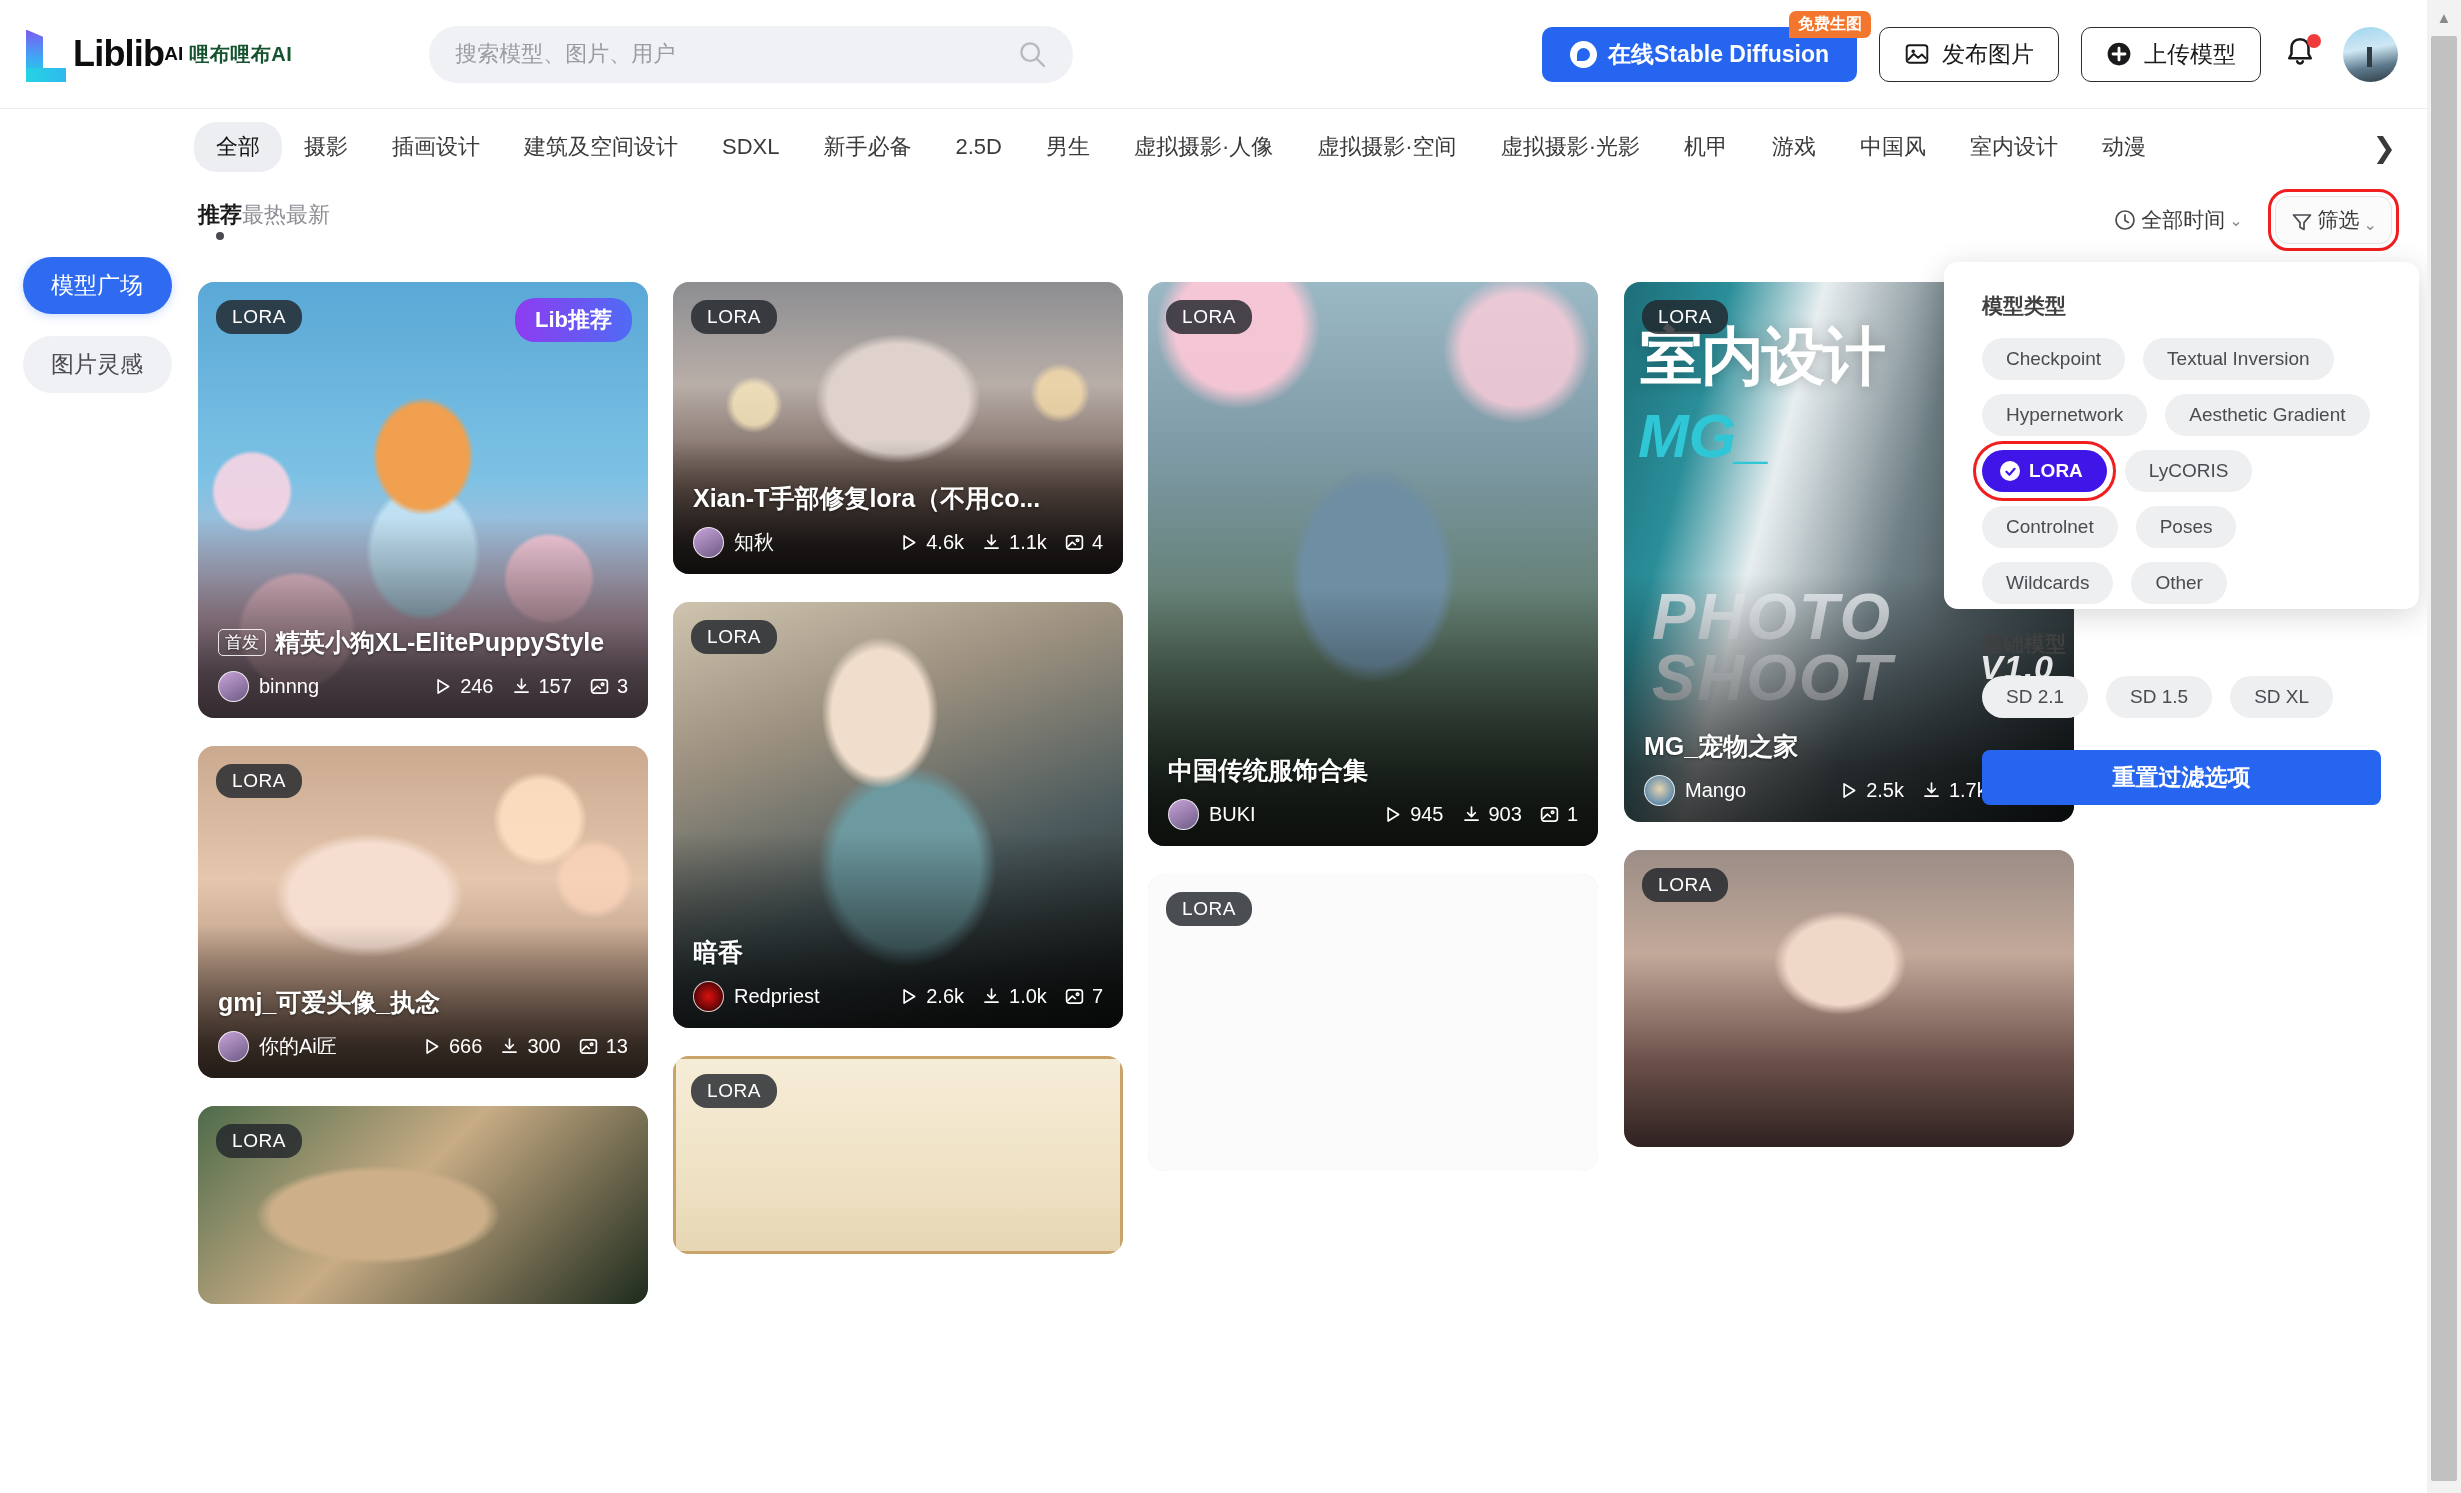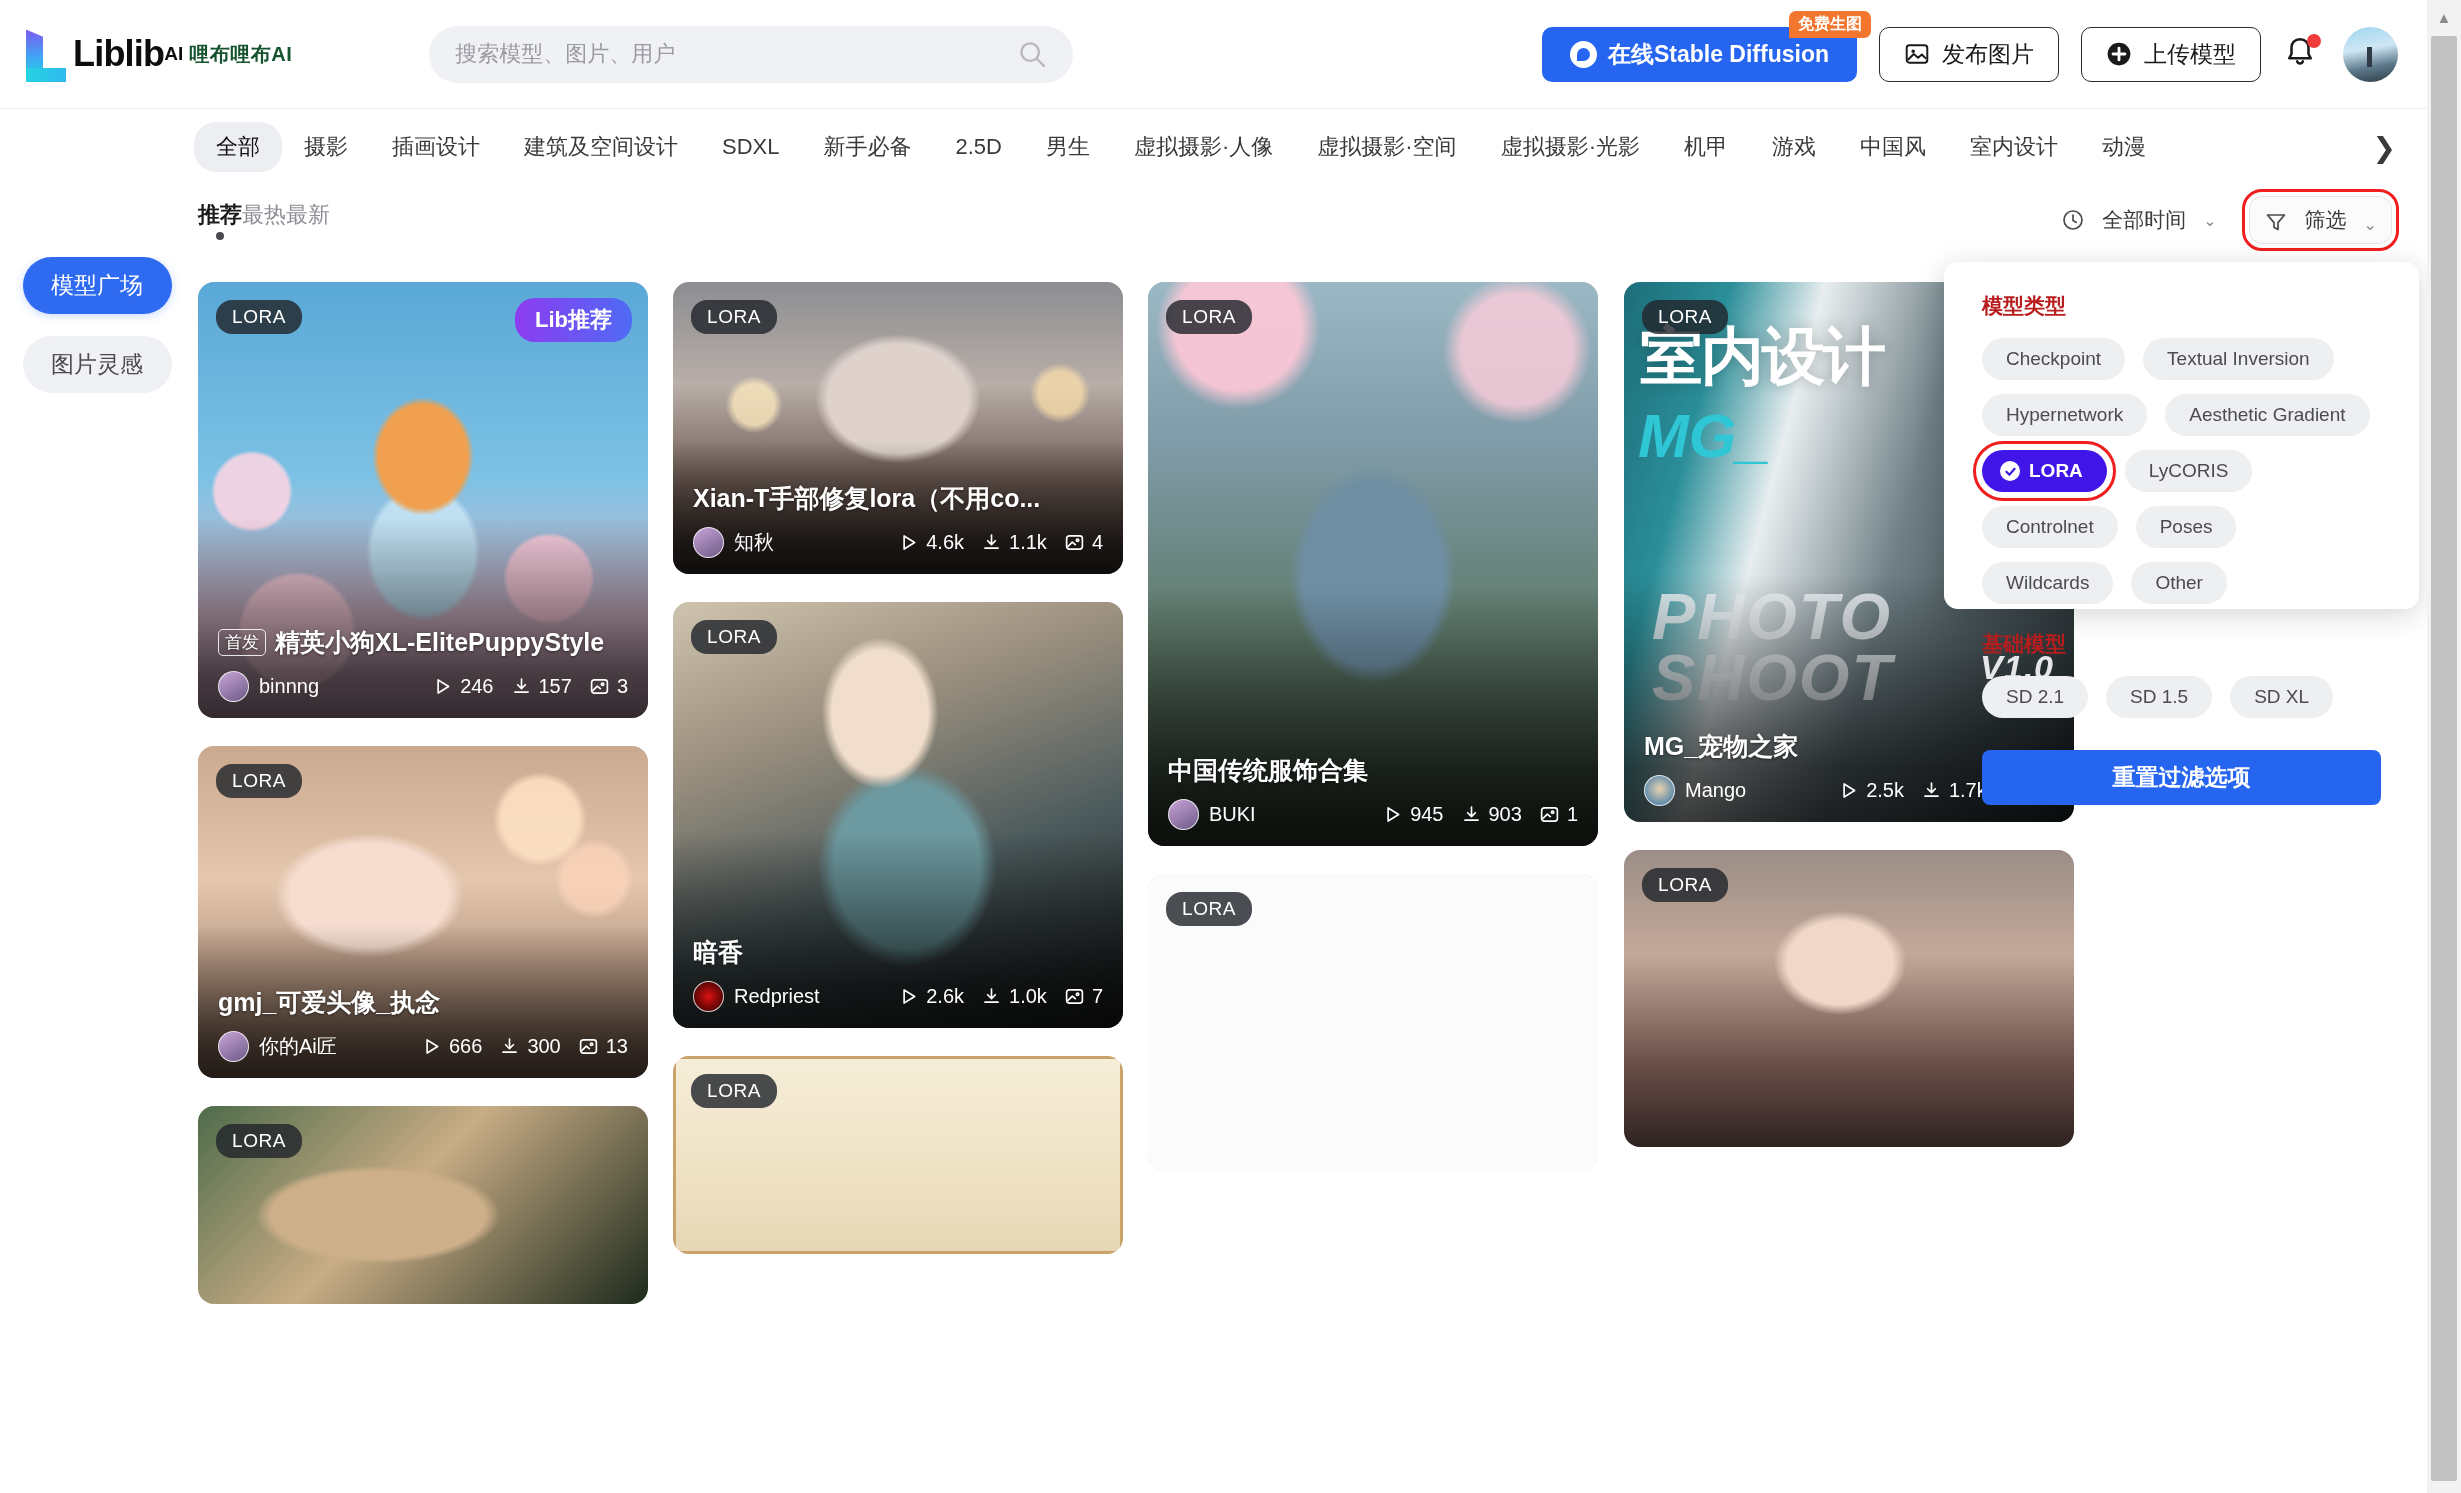--- a/index.html
+++ b/index.html
@@ -105,21 +105,21 @@
   }
   .sorts { display:flex; align-items:center; margin-left: 198px; }
   .sort { font-size: 22px; color: #8d8d95; cursor:pointer; position: relative; padding-bottom: 10px;}
   .sort.active { color: #1a1a1c; font-weight: 600; }
   .sort.active::after {
     content:""; position:absolute; bottom:0; left: 50%; transform: translateX(-50%);
     width: 8px; height: 8px; border-radius: 50%; background: #4a4a50;
   }
   .sort-right { margin-left: auto; display: flex; align-items: center; gap: 18px; padding-right: 36px; }
   .pill-ctl {
-    display:flex; align-items:center; gap:17px; font-size: 21px; color: #3a3a3c;
+    display:flex; align-items:center; gap:4px; font-size: 21px; color: #3a3a3c;
     padding: 9px 14px; border-radius: 8px; cursor: pointer; white-space: nowrap;
   }
   .pill-ctl.boxed { border: 1px solid #e3e3e6; background: #fbfbfc; }
   .filter-highlight {
     outline: 3px solid #f01e1e; outline-offset: 4px; border-radius: 13px; align-items: flex-end;
   }
   .chev { font-size: 16px; color: #8b8b92; }
 
   
   .rail { position: absolute; left: 0; top: 257px; width: 194px; z-index: 28; }
@@ -187,21 +187,21 @@
   .c-stats { margin-left: auto; display: flex; align-items: center; gap: 17px; color: #fff; font-size: 20px; }
   .stat { display: flex; align-items: center; gap: 7px; }
   .stat svg { width: 21px; height: 21px; flex: none; }
 
   
   .filter-panel {
     position: absolute; top: 262px; right: 42px; width: 475px; height: 347px;
     background: #fff; border-radius: 14px; box-shadow: 0 6px 30px rgba(0,0,0,.16);
     padding: 30px 38px; z-index: 60;
   }
-  .fp-label { font-size: 21px; font-weight: 700; color: #b91c1c; margin-bottom: 18px; }
+  .fp-label { font-size: 21px; font-weight: 700; color: #404040; margin-bottom: 18px; }
   .fp-chips { display: flex; flex-wrap: wrap; gap: 14px 18px; margin-bottom: 26px; }
   .chip {
     background: #eeeff1; color: #4b4b52; font-size: 19px; border-radius: 21px;
     padding: 10px 24px; cursor: pointer; white-space: nowrap;
   }
   .chip.sel {
     background: #4015e8; color: #fff; font-weight: 600;
     display: flex; align-items: center; gap: 9px; padding-left: 18px;
   }
   .chip-check {

